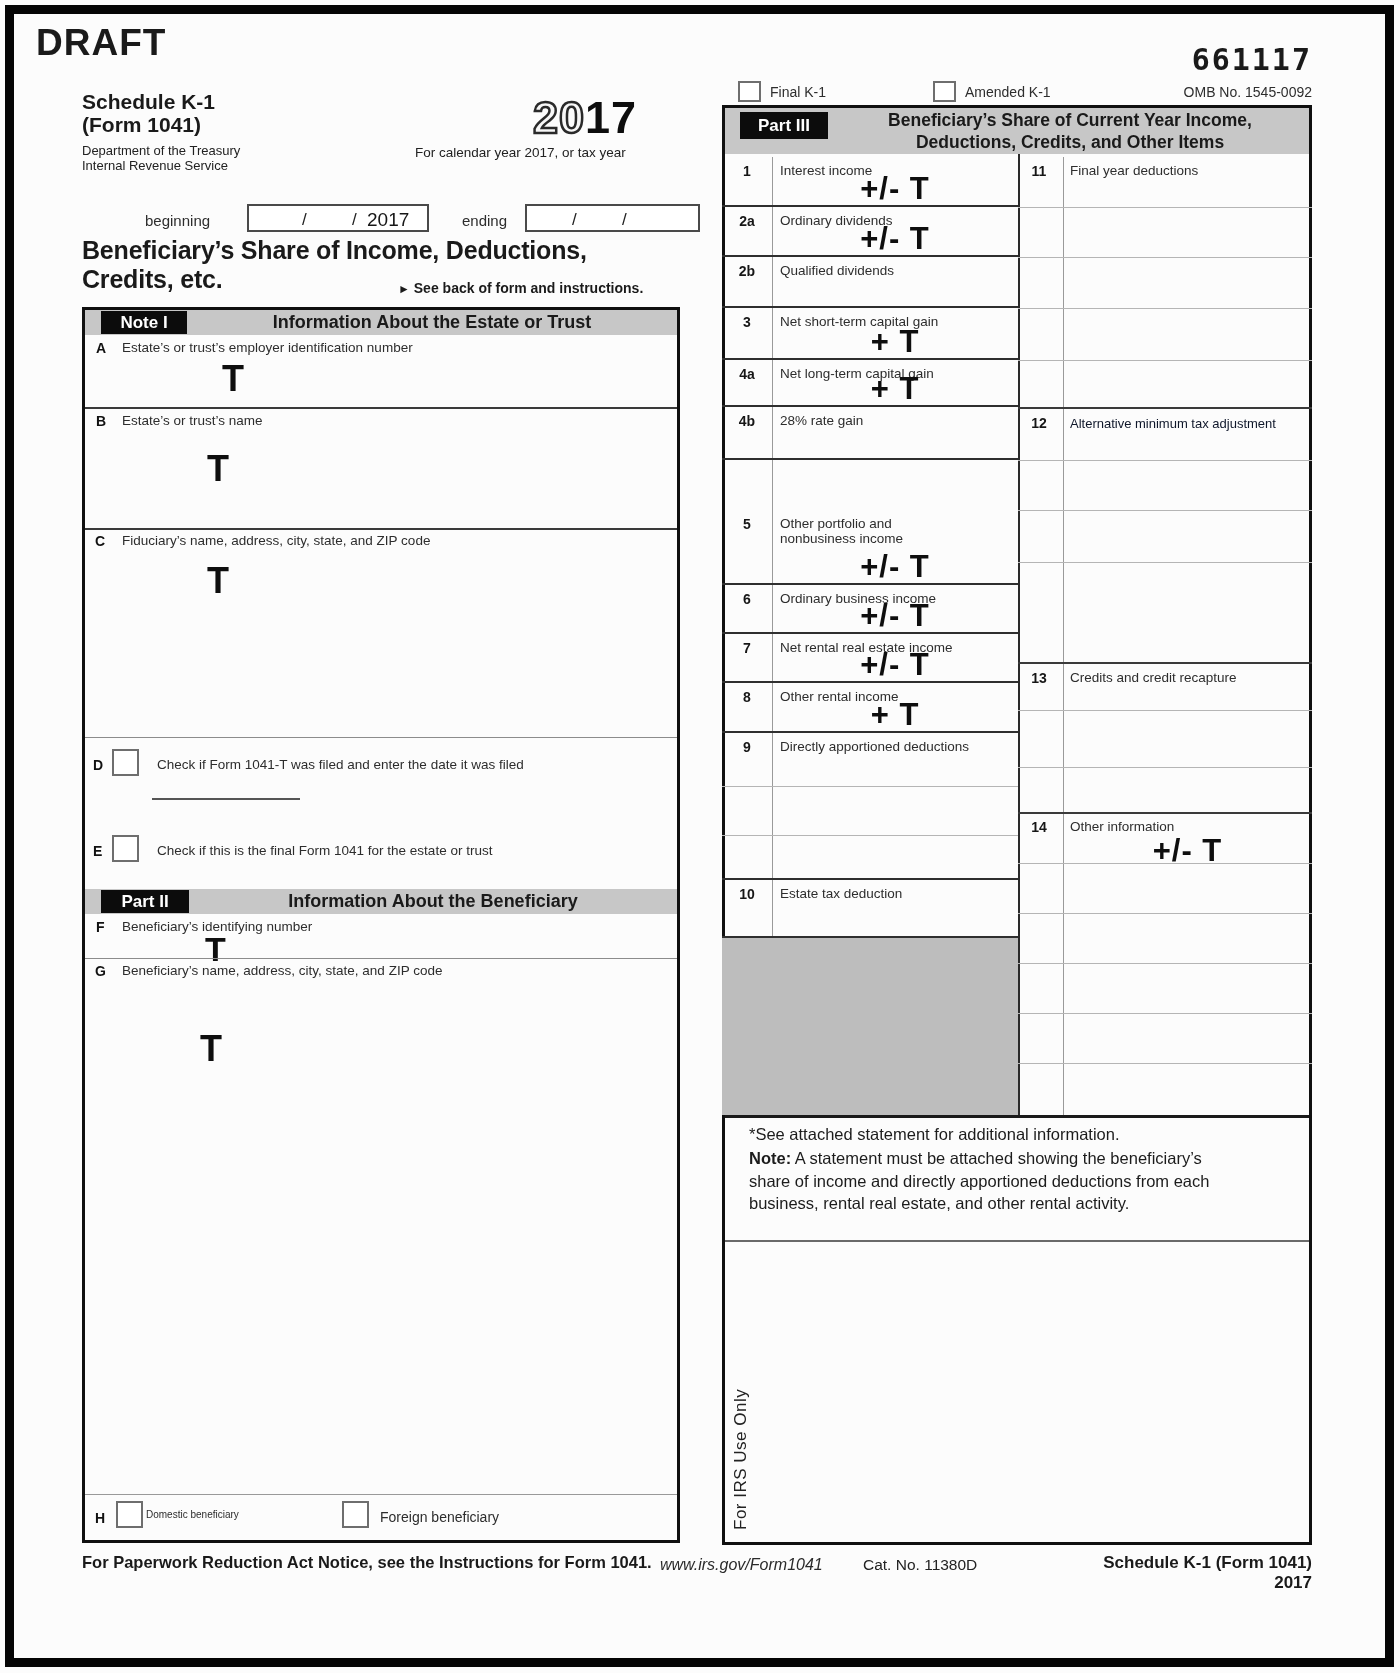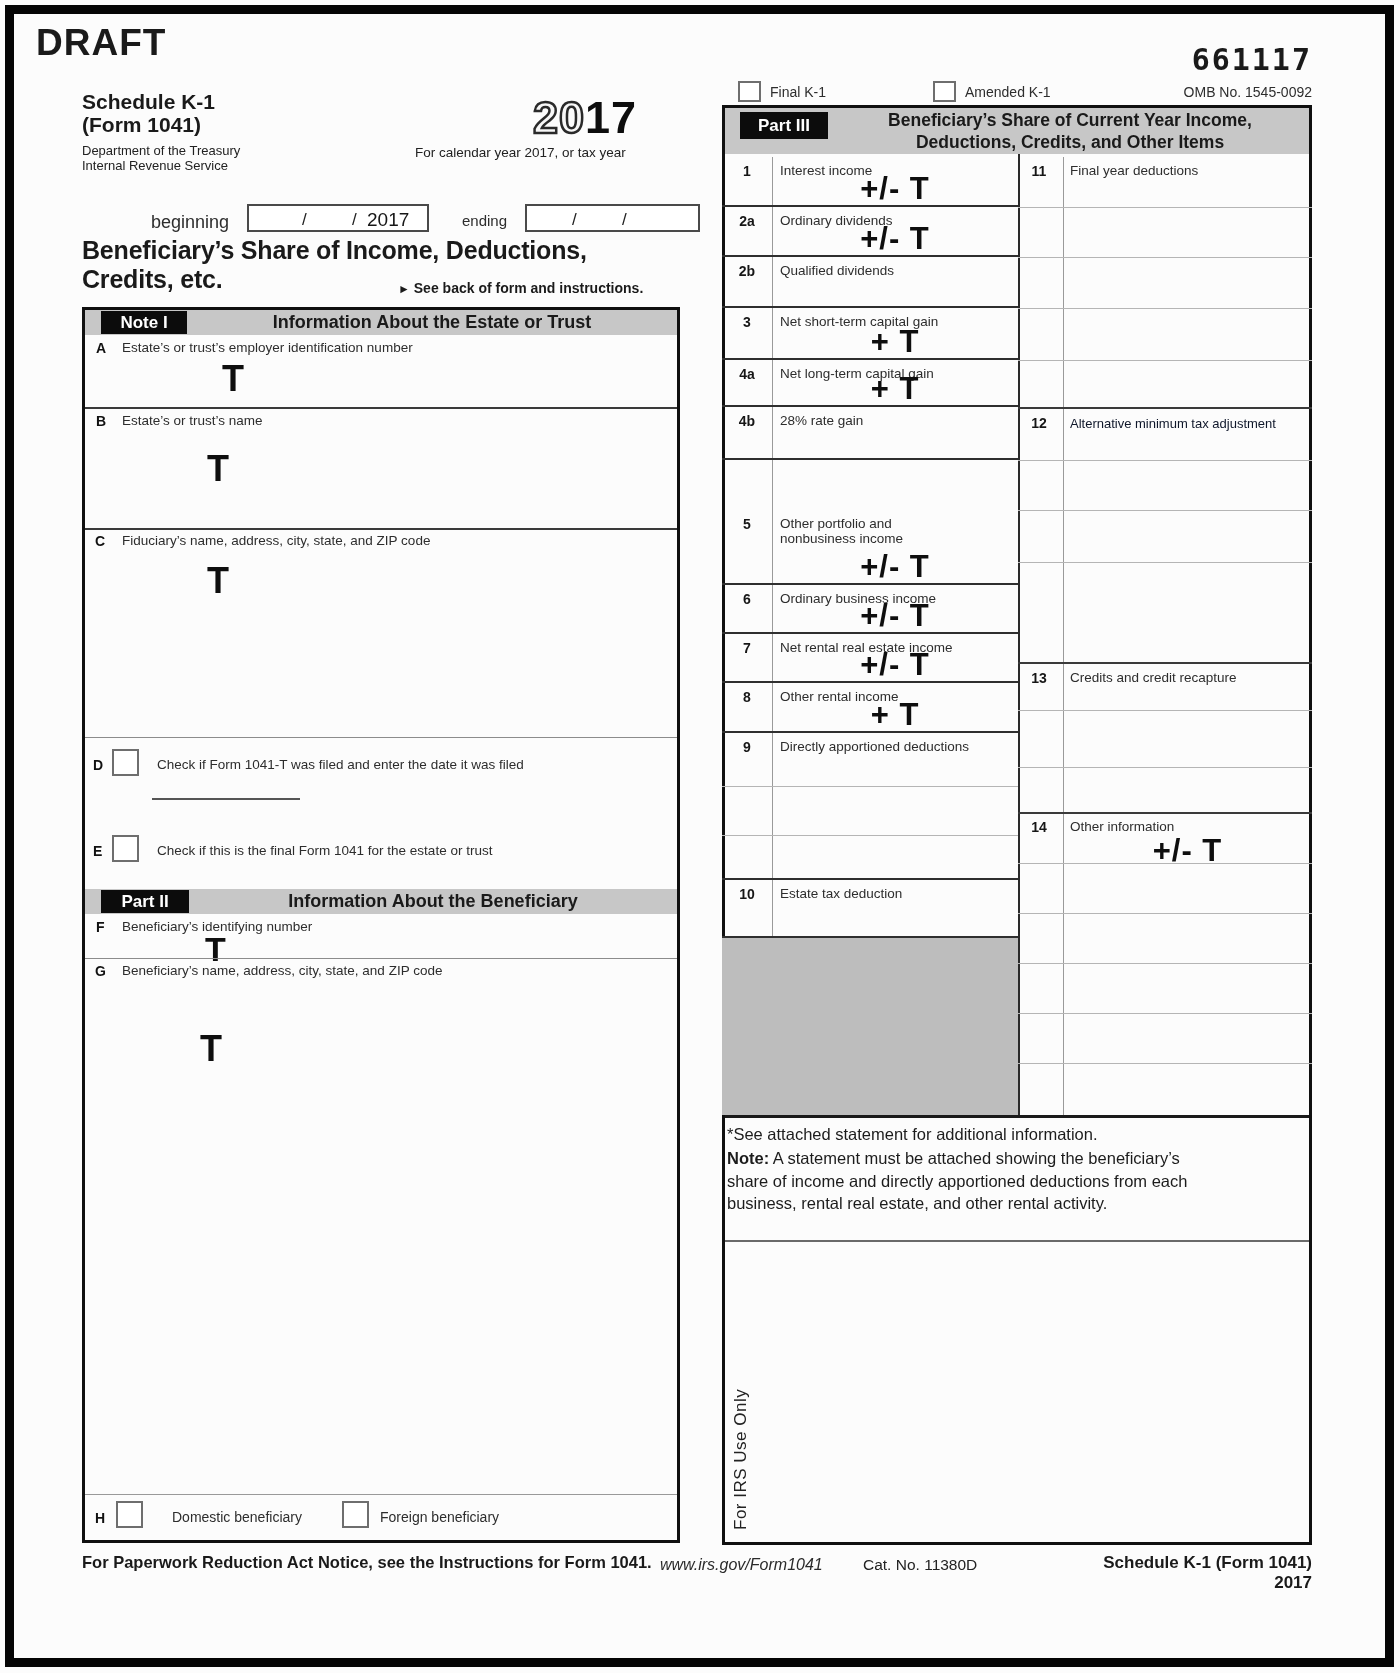--- a/index.html
+++ b/index.html
@@ -62,21 +62,21 @@
   <div class="abs lbl" style="left:1092px;top:84px;width:220px;text-align:right;font-size:14px;">OMB No. 1545-0092</div>
 
   <div class="abs h-bold" style="left:82px;top:90px;">Schedule K-1</div>
   <div class="abs h-bold" style="left:82px;top:113px;">(Form 1041)</div>
   <div class="abs small" style="left:82px;top:143px;">Department of the Treasury</div>
   <div class="abs small" style="left:82px;top:158px;">Internal Revenue Service</div>
 
   <div class="abs bigyear" style="left:533px;top:92px;"><span class="yr-out">20</span><span class="yr-solid">17</span></div>
   <div class="abs small" style="left:415px;top:145px;font-size:13.5px;">For calendar year 2017, or tax year</div>
 
-  <div class="abs lbl" style="left:151px;top:212px;font-size:18px;">beginning</div>
+  <div class="abs lbl" style="left:145px;top:212px;font-size:15px;">beginning</div>
   <div class="abs dbox" style="left:247px;top:204px;width:182px;height:28px;">
     <span class="abs slash" style="left:53px;top:4px;">/</span>
     <span class="abs slash" style="left:103px;top:4px;">/</span>
     <span class="abs boxyear" style="left:118px;top:3px;">2017</span>
   </div>
   <div class="abs lbl" style="left:462px;top:212px;font-size:15px;">ending</div>
   <div class="abs dbox" style="left:525px;top:204px;width:175px;height:28px;">
     <span class="abs slash" style="left:45px;top:4px;">/</span>
     <span class="abs slash" style="left:95px;top:4px;">/</span>
   </div>
@@ -126,21 +126,21 @@
   <div class="abs tval" style="left:205px;top:930px;font-size:34px;">T</div>
   <div class="abs hline-thin" style="left:85px;top:958px;width:592px;"></div>
 
   <div class="abs letter" style="left:95px;top:963px;">G</div>
   <div class="abs lbl" style="left:122px;top:963px;">Beneficiary’s name, address, city, state, and ZIP code</div>
   <div class="abs tval" style="left:200px;top:1028px;">T</div>
 
   <div class="abs" style="left:85px;top:1494px;width:592px;border-top:1px solid #999;"></div>
   <div class="abs letter" style="left:95px;top:1510px;">H</div>
   <div class="abs cb" style="left:116px;top:1501px;width:27px;height:27px;"></div>
-  <div class="abs lbl" style="left:172px;top:1509px;font-size:14px;">Domestic beneficiary</div>
+  <div class="abs lbl" style="left:146px;top:1509px;font-size:10px;">Domestic beneficiary</div>
   <div class="abs cb" style="left:342px;top:1501px;width:27px;height:27px;"></div>
   <div class="abs lbl" style="left:380px;top:1509px;font-size:14px;">Foreign beneficiary</div>
 
   <div class="abs outerbox" style="left:722px;top:105px;width:590px;height:1440px;"></div>
 
   <div class="abs" style="left:725px;top:108px;width:584px;height:46px;background:#c7c7c7;">
     <div class="part-tag abs" style="left:15px;top:4px;width:88px;height:27px;">Part III</div>
     <div class="bar-title abs" style="left:110px;top:2px;width:470px;font-size:17.5px;">Beneficiary’s Share of Current Year Income,</div>
     <div class="bar-title abs" style="left:110px;top:24px;width:470px;font-size:17.5px;">Deductions, Credits, and Other Items</div>
   </div>
@@ -235,21 +235,21 @@
     <span class="abs numcell" style="left:0;top:662px;width:42px;">14</span>
     <span class="abs lbl" style="left:52px;top:662px;width:235px;">Other information</span>
     <span class="abs val" style="left:45px;top:676px;width:249px;">+/- T</span>
     <span class="abs hline-soft" style="left:0;top:706px;width:294px;"></span>
     <span class="abs hline-soft" style="left:0;top:756px;width:294px;"></span>
     <span class="abs hline-soft" style="left:0;top:806px;width:294px;"></span>
     <span class="abs hline-soft" style="left:0;top:856px;width:294px;"></span>
     <span class="abs hline-soft" style="left:0;top:906px;width:294px;"></span>
   </div>
 
-  <div class="abs notebox" style="left:725px;top:1115px;width:584px;height:127px;padding:7px 2px;">
+  <div class="abs notebox" style="left:725px;top:1115px;width:584px;height:127px;padding:7px 24px;">
     <div class="note-line">*See attached statement for additional information.</div>
     <div class="note-para" style="width:480px;margin-top:3px;"><b>Note:</b><span> A statement must be attached showing the beneficiary’s share of income and directly apportioned deductions from each business, rental real estate, and other rental activity.</span></div>
   </div>
 
   <div class="abs vert" style="left:731px;top:1378px;height:152px;">For IRS Use Only</div>
 
   <div class="abs foot-bold" style="left:82px;top:1553px;">For Paperwork Reduction Act Notice, see the Instructions for Form 1041.</div>
   <div class="abs foot-it" style="left:660px;top:1556px;">www.irs.gov/Form1041</div>
   <div class="abs foot" style="left:863px;top:1556px;">Cat. No. 11380D</div>
   <div class="abs foot-bold" style="left:1062px;top:1553px;width:250px;text-align:right;font-size:17px;">Schedule K-1 (Form 1041) 2017</div>

